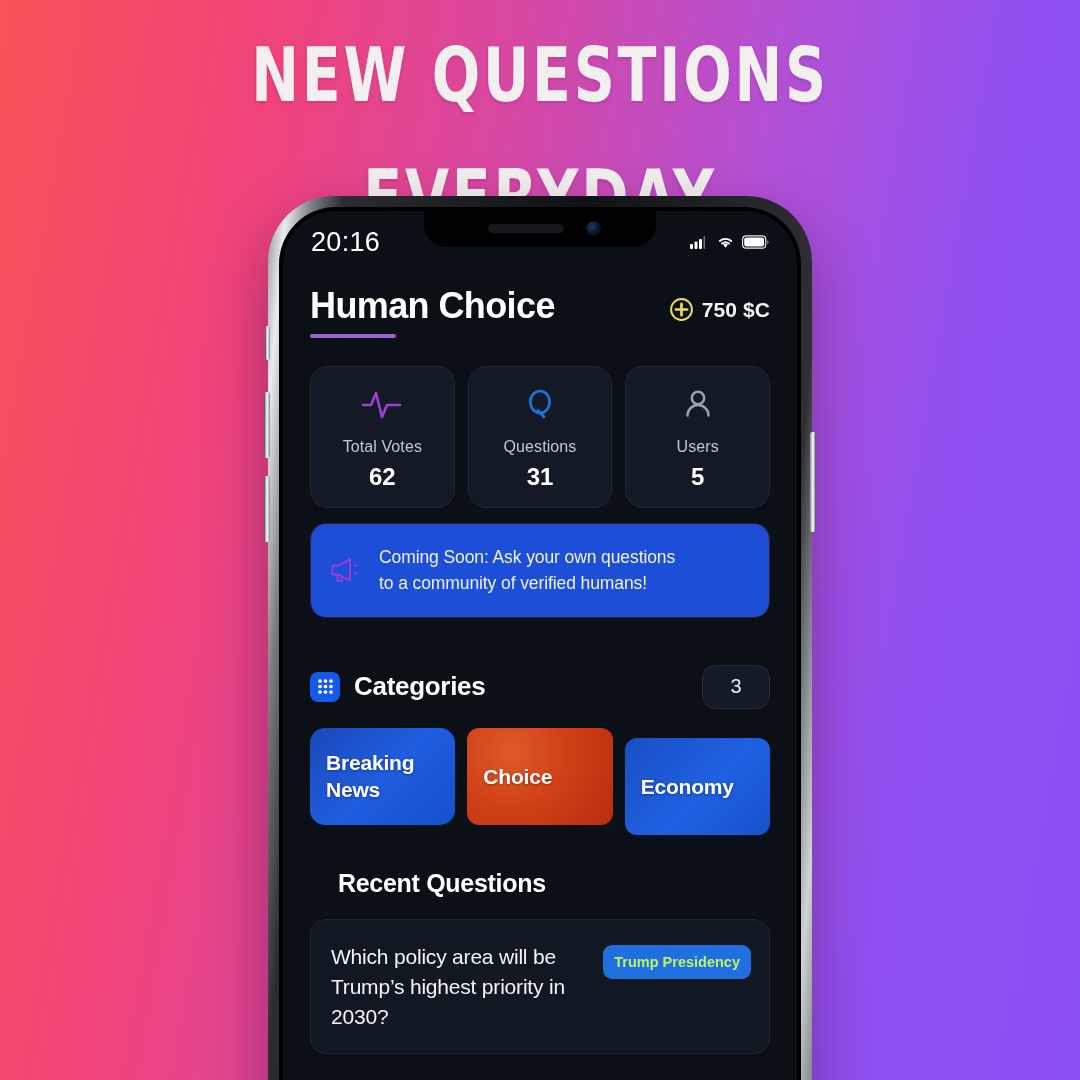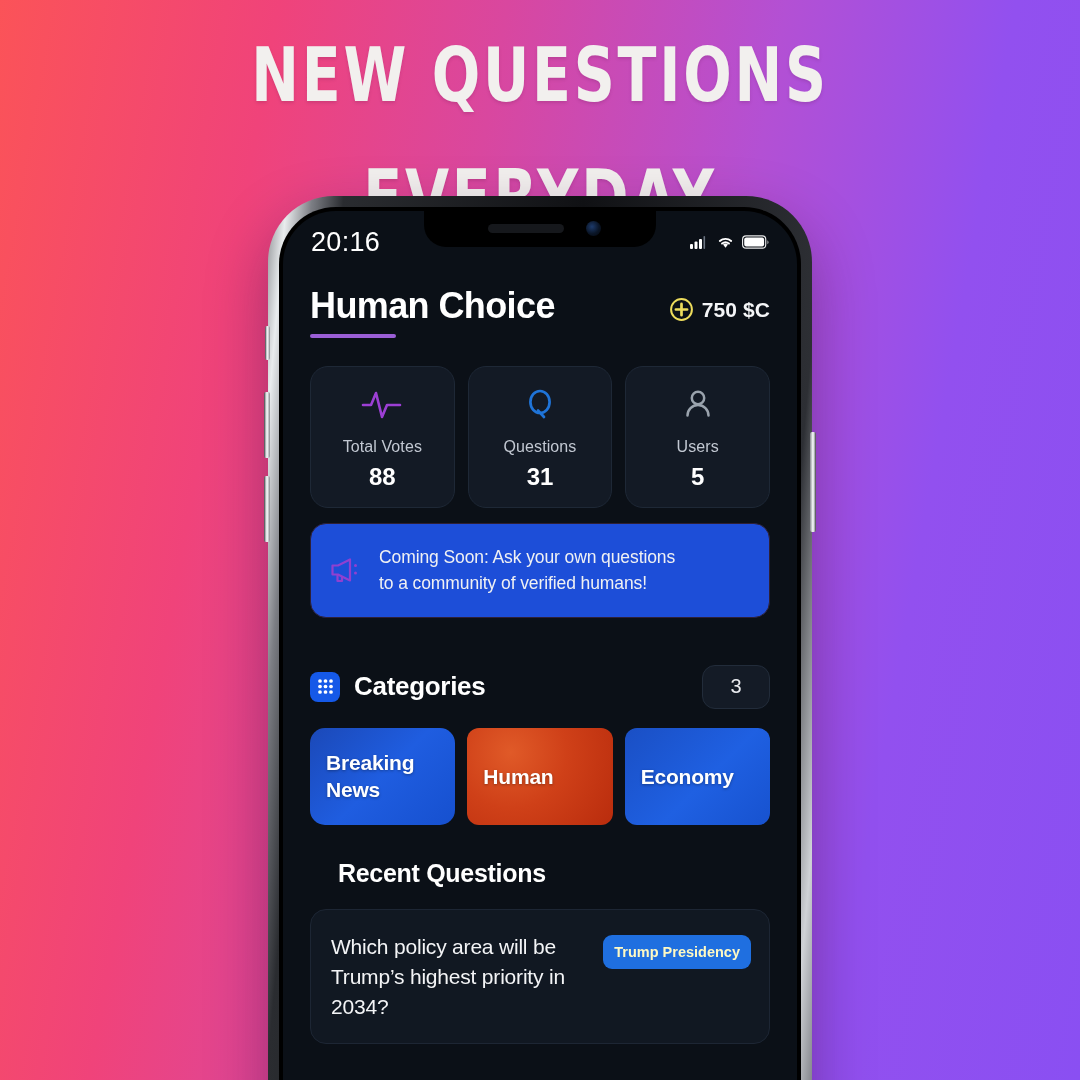--- a/index.html
+++ b/index.html
@@ -276,21 +276,21 @@
     font-size: 21px;
     font-weight: bold;
     color: #ffffff;
     letter-spacing: -0.2px;
     line-height: 1.3;
     text-shadow: 0 1px 3px rgba(0,0,0,0.35);
     box-sizing: border-box;
   }
   .cat-0 { background: linear-gradient(135deg, #1b49b8 0%, #1f5de0 50%, #1650cf 100%); border-radius: 15px; }
   .cat-1 { background: radial-gradient(circle at 30% 25%, #e05a28 0%, #cf4018 45%, #b92c0d 100%); }
-  .cat-2 { background: linear-gradient(135deg, #1a4fc4 0%, #1f60e2 55%, #1752cf 100%); }
+  .cat-2 { background: linear-gradient(135deg, #1a4fc4 0%, #1f60e2 55%, #1752cf 100%); margin-top: 10px; }
 
   
   .recent-title {
     margin-top: 34px;
     font-size: 25px;
     font-weight: bold;
     letter-spacing: -0.3px;
     margin-left: 28px;
   }
   .qcard {
@@ -305,21 +305,21 @@
   }
   .qtext {
     font-size: 21px;
     line-height: 1.42;
     color: #f3f4f6;
     letter-spacing: -0.2px;
     flex: 1;
   }
   .qtag {
     background: #1f6fe0;
-    color: #fef9c3;
+    color: #bef264;
     font-size: 14.5px;
     font-weight: 600;
     border-radius: 9px;
     padding: 9px 11px;
     white-space: nowrap;
     margin-top: 3px;
   }
 </style>
 </head>
 <body>
@@ -384,21 +384,21 @@
 
         <div class="stats">
 
           <div class="stat-card">
             <div class="stat-icon">
               <svg width="44" height="32" viewBox="0 0 44 32">
                 <path d="M3 17h8l5-12 6 24 5-12h13" fill="none" stroke="#9c3fd4" stroke-width="2.6" stroke-linecap="round" stroke-linejoin="round"></path>
               </svg>
             </div>
             <div class="stat-label">Total Votes</div>
-            <div class="stat-value">88</div>
+            <div class="stat-value">62</div>
           </div>
 
           <div class="stat-card">
             <div class="stat-icon">
               <svg width="34" height="36" viewBox="0 0 34 36">
                 <ellipse cx="17" cy="16" rx="9.6" ry="11" fill="none" stroke="#1f74d8" stroke-width="2.7"></ellipse>
                 <path d="M15 24.5l6 6.5" fill="none" stroke="#1f74d8" stroke-width="2.7" stroke-linecap="round"></path>
               </svg>
             </div>
             <div class="stat-label">Questions</div>
@@ -445,27 +445,27 @@
                   <circle cx="15" cy="15" r="1.85"></circle>
               </g>
             </svg>
           </div>
           <div class="section-title">Categories</div>
           <div class="count-badge">3</div>
         </div>
 
         <div class="cats">
           <div class="cat cat-0">Breaking News</div>
-          <div class="cat cat-1">Human</div>
+          <div class="cat cat-1">Choice</div>
           <div class="cat cat-2">Economy</div>
         </div>
 
         <div class="recent-title">Recent Questions</div>
 
         <div class="qcard">
-          <div class="qtext">Which policy area will be Trump’s highest priority in 2034?</div>
+          <div class="qtext">Which policy area will be Trump’s highest priority in 2030?</div>
           <div class="qtag">Trump Presidency</div>
         </div>
 
       </div>
     </div>
   </div>
 </div>
 
 </body></html>

